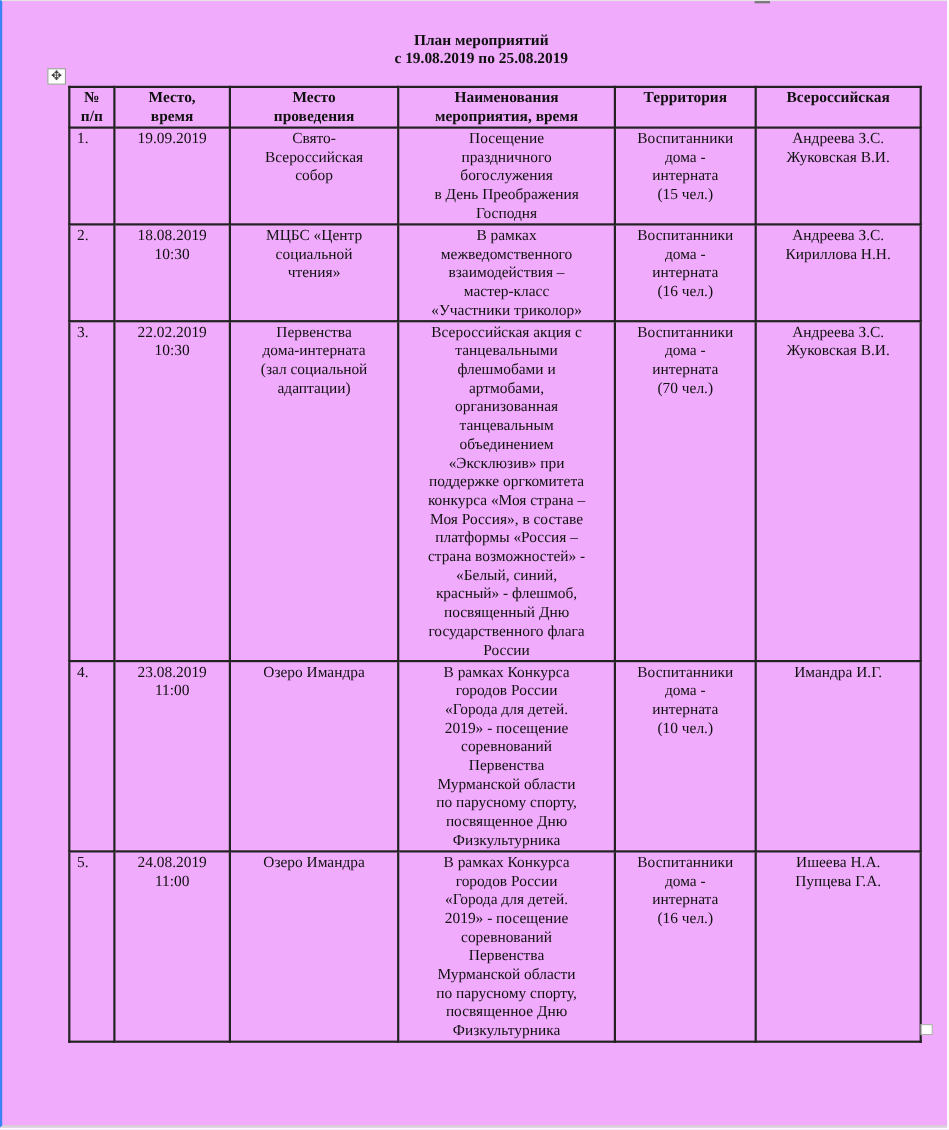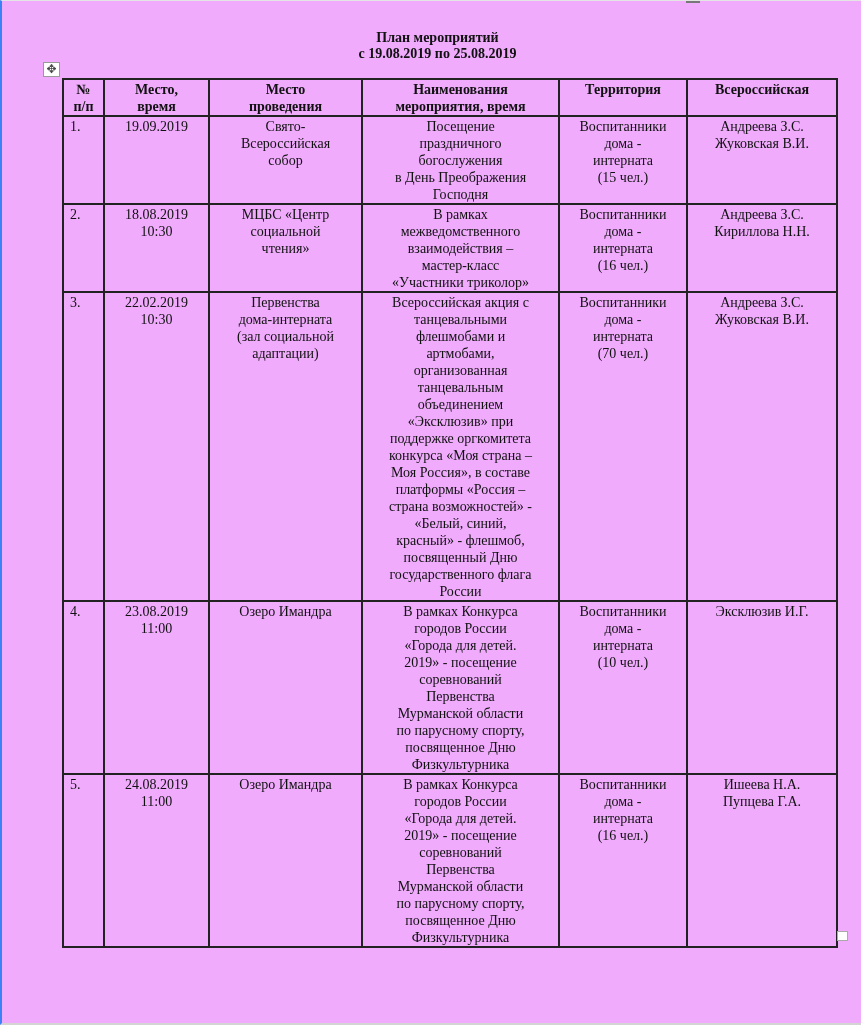--- a/index.html
+++ b/index.html
@@ -154,21 +154,21 @@
 соревнований
 Первенства
 Мурманской области
 по парусному спорту,
 посвященное Дню
 Физкультурника</td>
         <td>Воспитанники
 дома -
 интерната
 (10 чел.)</td>
-        <td>Эксклюзив И.Г.</td>
+        <td>Имандра И.Г.</td>
       </tr>
       <tr class="r5">
         <td class="num">5.</td>
         <td>24.08.2019
 11:00</td>
         <td>Озеро Имандра</td>
         <td>В рамках Конкурса
 городов России
 «Города для детей.
 2019» -  посещение

